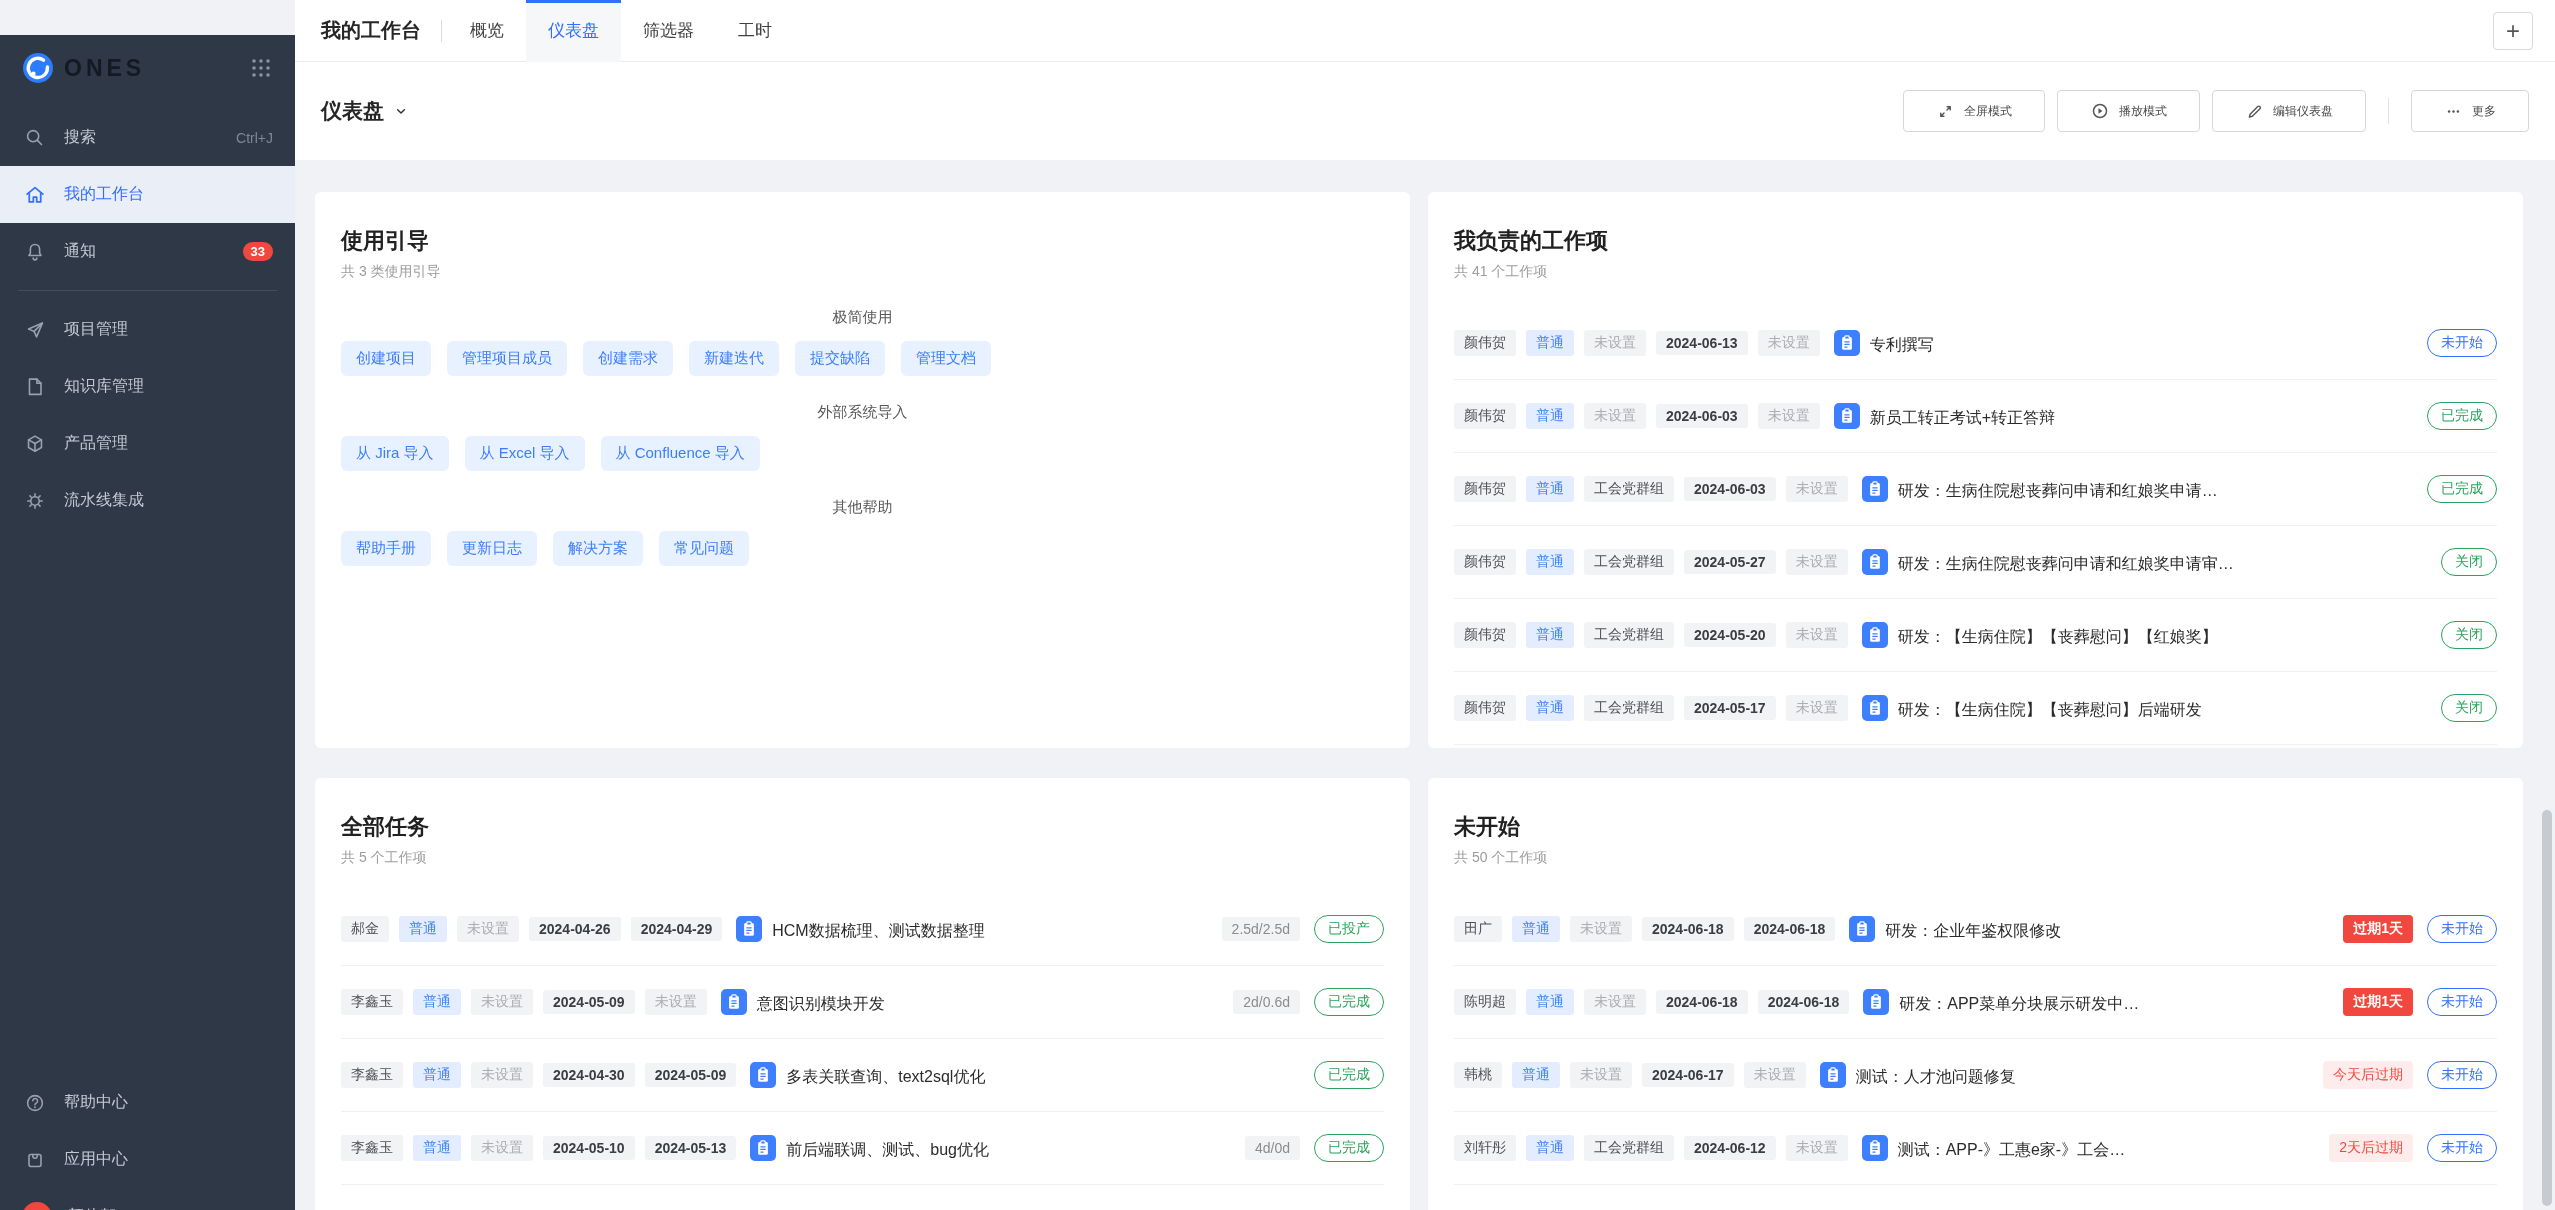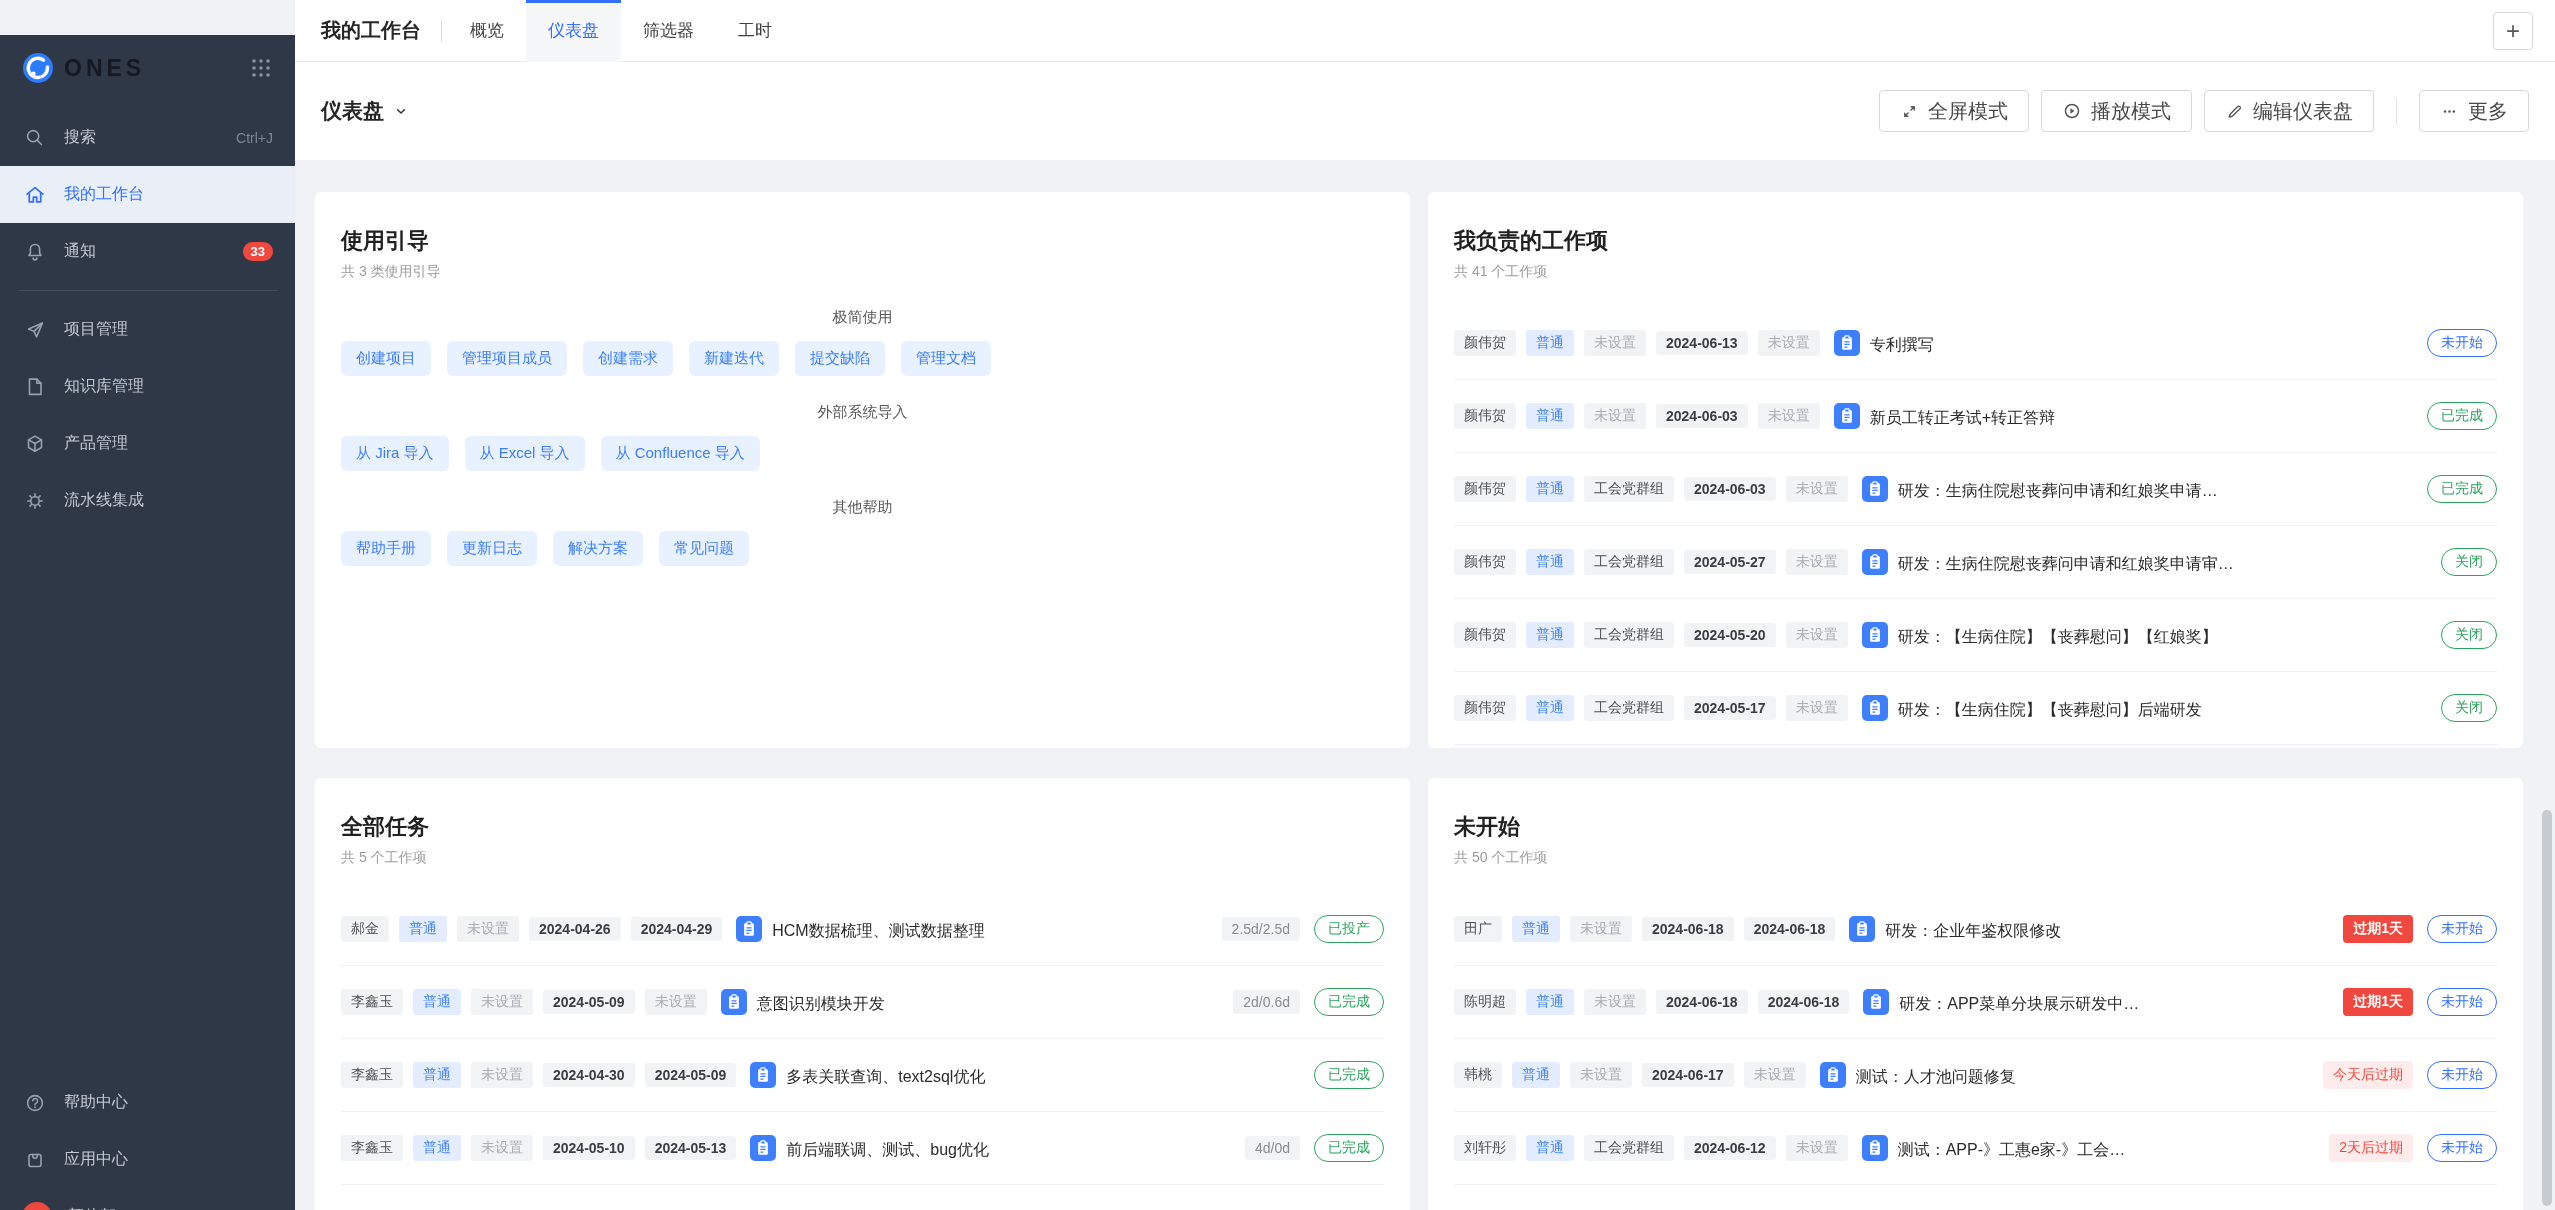--- a/index.html
+++ b/index.html
@@ -32,21 +32,21 @@
   .tb-title{font-size:20px;font-weight:700;color:#262626;margin:0 20px 0 26px;}
   .tb-divider{width:1px;height:22px;background:#DCDCDC;margin-right:6px;}
   .tab{height:62px;display:flex;align-items:center;padding:0 22px;font-size:17px;color:#404040;cursor:pointer;box-sizing:border-box;}
   .tab.active{color:#336FFF;background:#F6F7F9;box-shadow:inset 0 3px 0 #336FFF;font-weight:500;}
   .add-btn{margin-left:auto;margin-right:22px;width:40px;height:38px;border:1px solid #D9D9D9;border-radius:4px;background:#fff;font-size:24px;color:#555;display:flex;align-items:center;justify-content:center;cursor:pointer;line-height:1;}
 
   
   .toolbar{height:98px;min-height:98px;background:#fff;display:flex;align-items:center;padding:0 26px;box-sizing:border-box;}
   .dash-title{font-size:21px;font-weight:600;color:#262626;display:flex;align-items:center;gap:9px;cursor:pointer;}
   .tool-btns{margin-left:auto;display:flex;align-items:center;gap:12px;}
-  .tool-btn{height:42px;border:1px solid #D8D8D8;border-radius:4px;background:#fff;display:flex;align-items:center;gap:9px;padding:0 20px;font-size:20px;color:#4A4A4A;cursor:pointer;white-space:nowrap;}
+  .tool-btn{height:42px;border:1px solid #D8D8D8;border-radius:4px;background:#fff;display:flex;align-items:center;gap:9px;padding:0 32px;font-size:12px;color:#4A4A4A;cursor:pointer;white-space:nowrap;}
   .tool-divider{width:1px;height:26px;background:#E2E2E2;margin:0 10px;}
   .tic{stroke:#555;stroke-width:1.9;fill:none;stroke-linecap:round;stroke-linejoin:round;}
 
   
   .content{flex:1;padding:32px 0 0 20px;box-sizing:border-box;position:relative;}
   .cards{display:grid;grid-template-columns:1095px 1095px;gap:30px 18px;}
   .card{background:#fff;border-radius:6px;height:556px;padding:34px 26px;box-sizing:border-box;overflow:hidden;}
   .card-title{font-size:22px;font-weight:700;color:#212121;}
   .card-sub{font-size:14px;color:#9C9C9C;margin-top:7px;}
 

